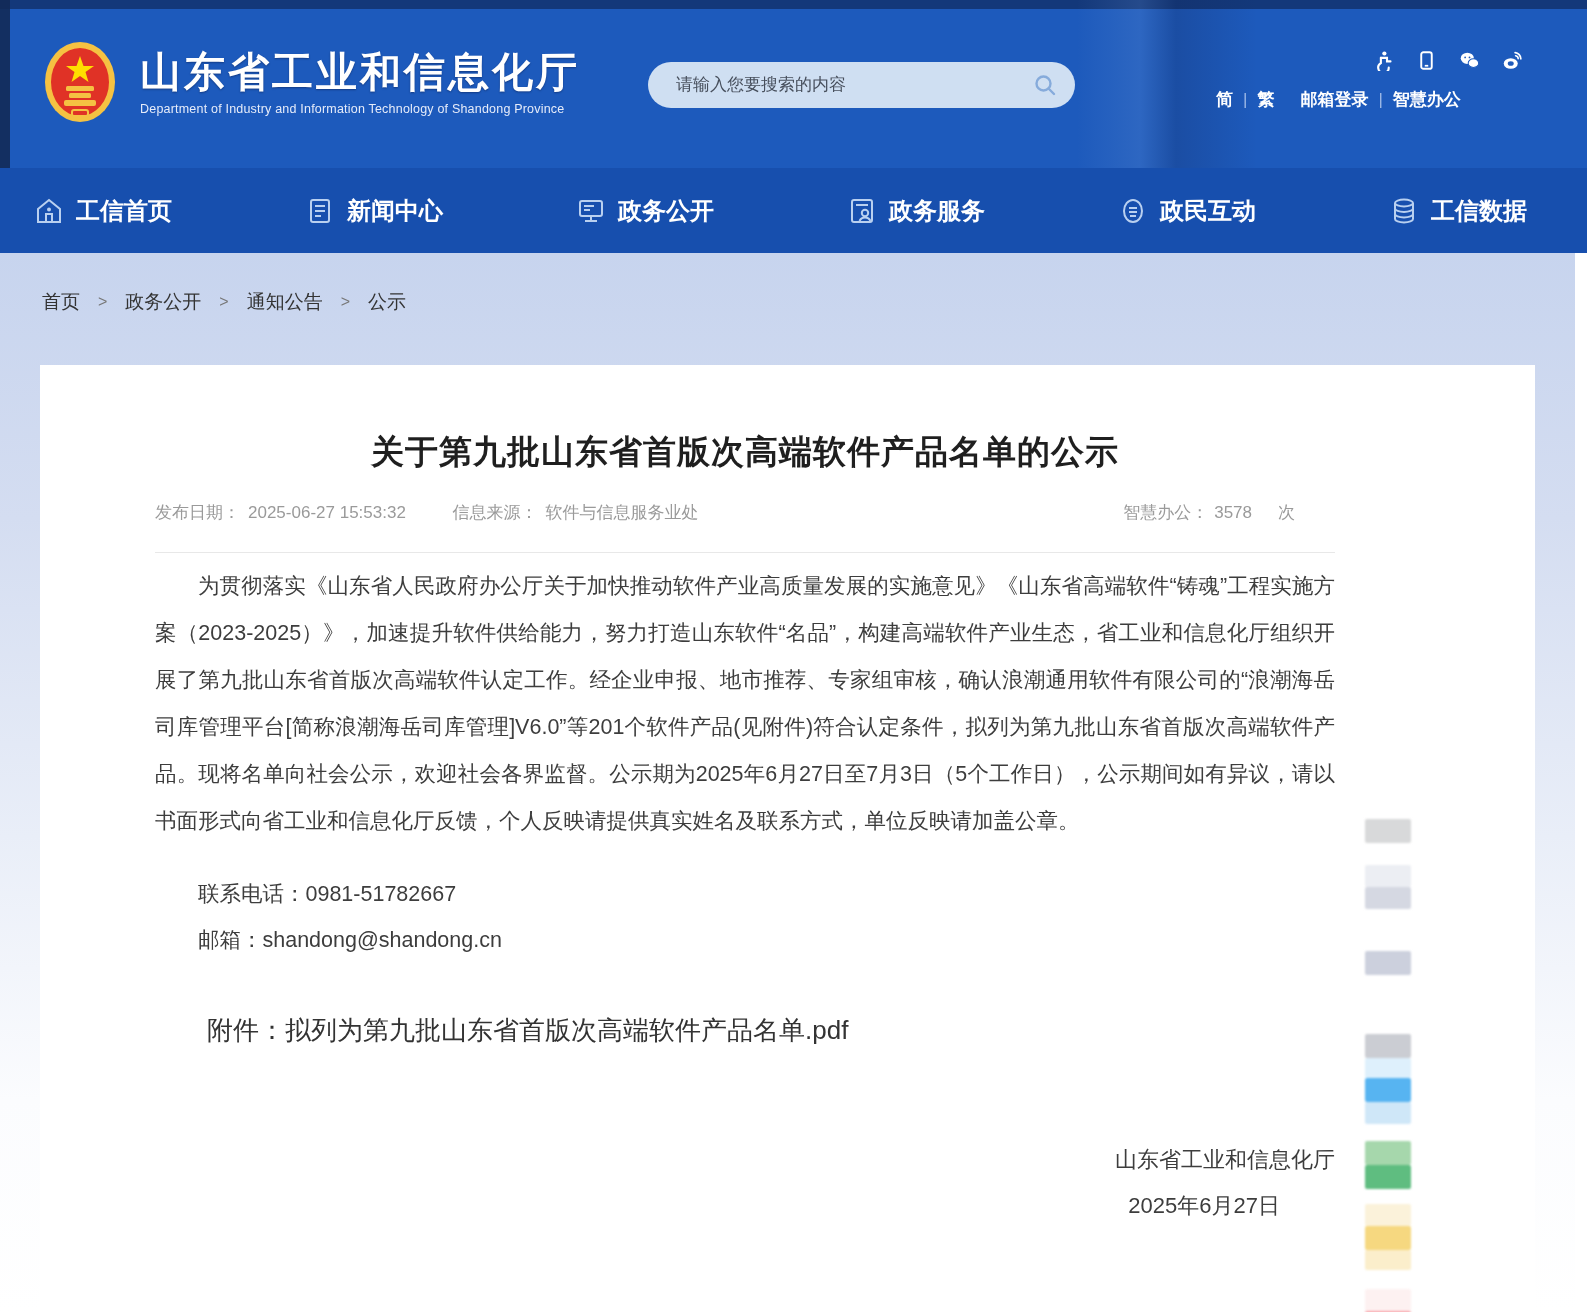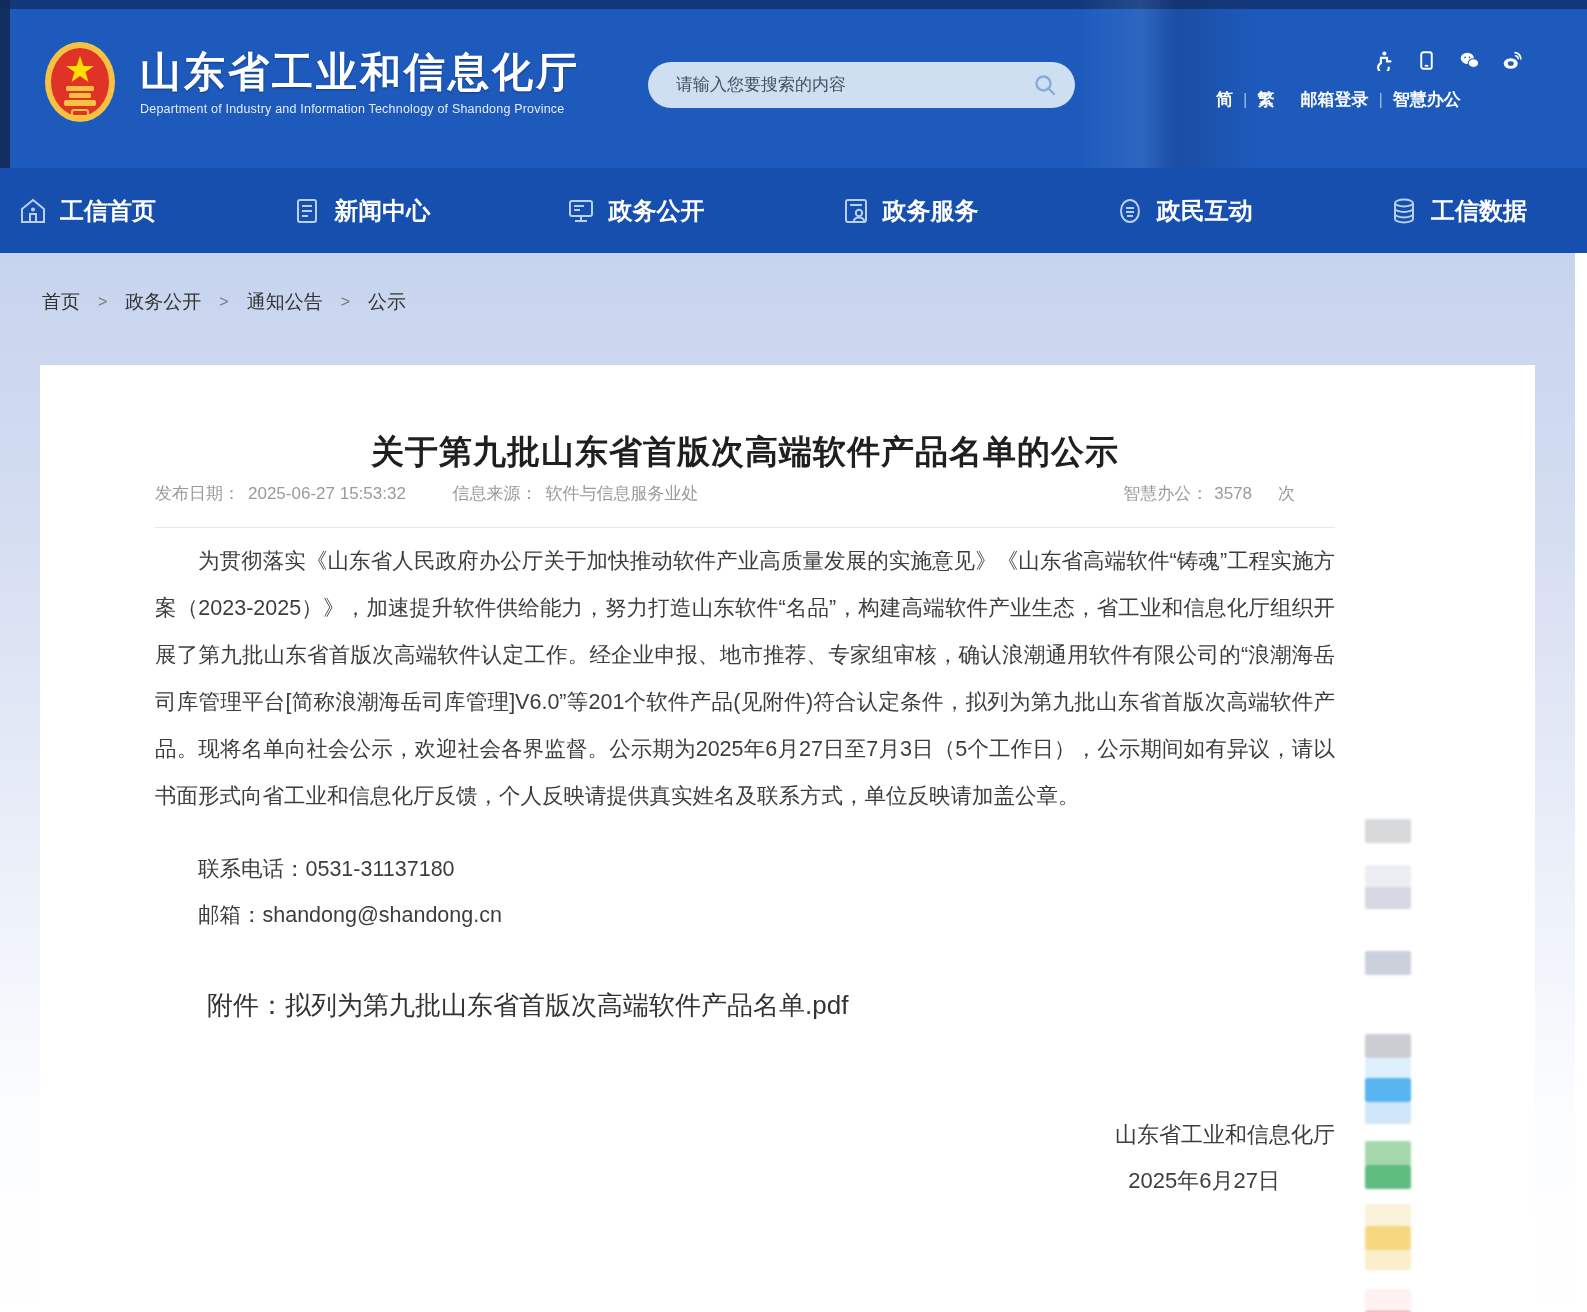--- a/index.html
+++ b/index.html
@@ -37,39 +37,39 @@
   .quick-icons{position:absolute;left:1373px;top:50px;display:flex;gap:22px;align-items:center;}
   .quick-icons svg{width:21px;height:21px;}
   .quick-links{position:absolute;left:1216px;top:88px;width:330px;display:flex;align-items:center;
     color:#fff;font-size:17px;font-weight:bold;white-space:nowrap;}
   .quick-links .divider{color:#9db8e6;font-weight:normal;margin:0 10px;}
   .quick-links .gap{width:26px;}
   .qlink{cursor:pointer;}
 
   
   .navbar{width:1587px;height:85px;background:var(--nav_blue);display:flex;align-items:center;
-    justify-content:space-between;padding:0 60px 0 18px;}
+    justify-content:space-between;padding:0 60px 0 34px;}
   .nav-item{display:flex;align-items:center;gap:12px;color:#fff;font-size:24px;font-weight:bold;cursor:pointer;}
   .nav-item svg{width:30px;height:30px;}
 
   
   .main{position:relative;width:1587px;height:1059px;
     background:linear-gradient(180deg,#c7d4ee 0%,#d4ddf1 25%,#e9eef8 55%,#fbfcfe 80%,#ffffff 100%);}
   .right-white-strip{position:absolute;right:0;top:0;width:12px;height:100%;background:#fff;}
   .breadcrumb{position:absolute;left:42px;top:36px;display:flex;align-items:center;gap:18px;
     font-size:19px;color:#333;}
   .crumb{cursor:pointer;}
   .crumb-sep{color:#777;font-size:16px;}
 
   .card{position:absolute;left:40px;top:112px;width:1495px;height:947px;background:#fff;}
   .article{margin:0 200px 0 115px;}
   .article-title{padding-top:66px;text-align:center;font-size:33px;font-weight:bold;
     color:var(--title_color);letter-spacing:1px;line-height:1.25;}
-  .meta-row{margin-top:10px;display:flex;justify-content:space-between;align-items:baseline;
-    font-size:17px;color:var(--meta_color);padding-bottom:22px;border-bottom:1px solid #e8e8e8;}
+  .meta-row{margin-top:29px;display:flex;justify-content:space-between;align-items:baseline;
+    font-size:17px;color:var(--meta_color);padding-bottom:28px;border-bottom:1px solid #e8e8e8;}
   .meta-left span{margin-right:8px;}
   .meta-left .meta-gap{display:inline-block;width:26px;}
   .meta-right{padding-right:40px;}
   .meta-right span{margin-left:6px;}
   .meta-right .views-unit{margin-left:26px;}
   .article-body{margin-top:10px;font-size:21.5px;color:var(--body_color);line-height:47px;
     text-align:justify;text-indent:2em;}
   .contact-line{font-size:21.5px;color:var(--body_color);line-height:46px;text-indent:2em;}
   .contact-block{margin-top:26px;}
   .attachment-line{margin-top:44px;font-size:26px;color:#333;line-height:46px;text-indent:2em;cursor:pointer;}
@@ -227,21 +227,21 @@
           <span>信息来源：</span><span>软件与信息服务业处</span>
         </div>
         <div class="meta-right">
           <span>智慧办公：</span><span>3578</span><span class="views-unit">次</span>
         </div>
       </div>
 
       <p class="article-body">为贯彻落实《山东省人民政府办公厅关于加快推动软件产业高质量发展的实施意见》《山东省高端软件“铸魂”工程实施方案（2023-2025）》，加速提升软件供给能力，努力打造山东软件“名品”，构建高端软件产业生态，省工业和信息化厅组织开展了第九批山东省首版次高端软件认定工作。经企业申报、地市推荐、专家组审核，确认浪潮通用软件有限公司的“浪潮海岳司库管理平台[简称浪潮海岳司库管理]V6.0”等201个软件产品(见附件)符合认定条件，拟列为第九批山东省首版次高端软件产品。现将名单向社会公示，欢迎社会各界监督。公示期为2025年6月27日至7月3日（5个工作日），公示期间如有异议，请以书面形式向省工业和信息化厅反馈，个人反映请提供真实姓名及联系方式，单位反映请加盖公章。</p>
 
       <div class="contact-block">
-        <p class="contact-line">联系电话：0531-31137180</p>
+        <p class="contact-line">联系电话：0981-51782667</p>
         <p class="contact-line">邮箱：shandong@shandong.cn</p>
       </div>
 
       <p class="attachment-line">附件：拟列为第九批山东省首版次高端软件产品名单.pdf</p>
 
       <div class="signature">
         <div class="sig-org">山东省工业和信息化厅</div>
         <div class="sig-date">2025年6月27日</div>
       </div>
     </div>

